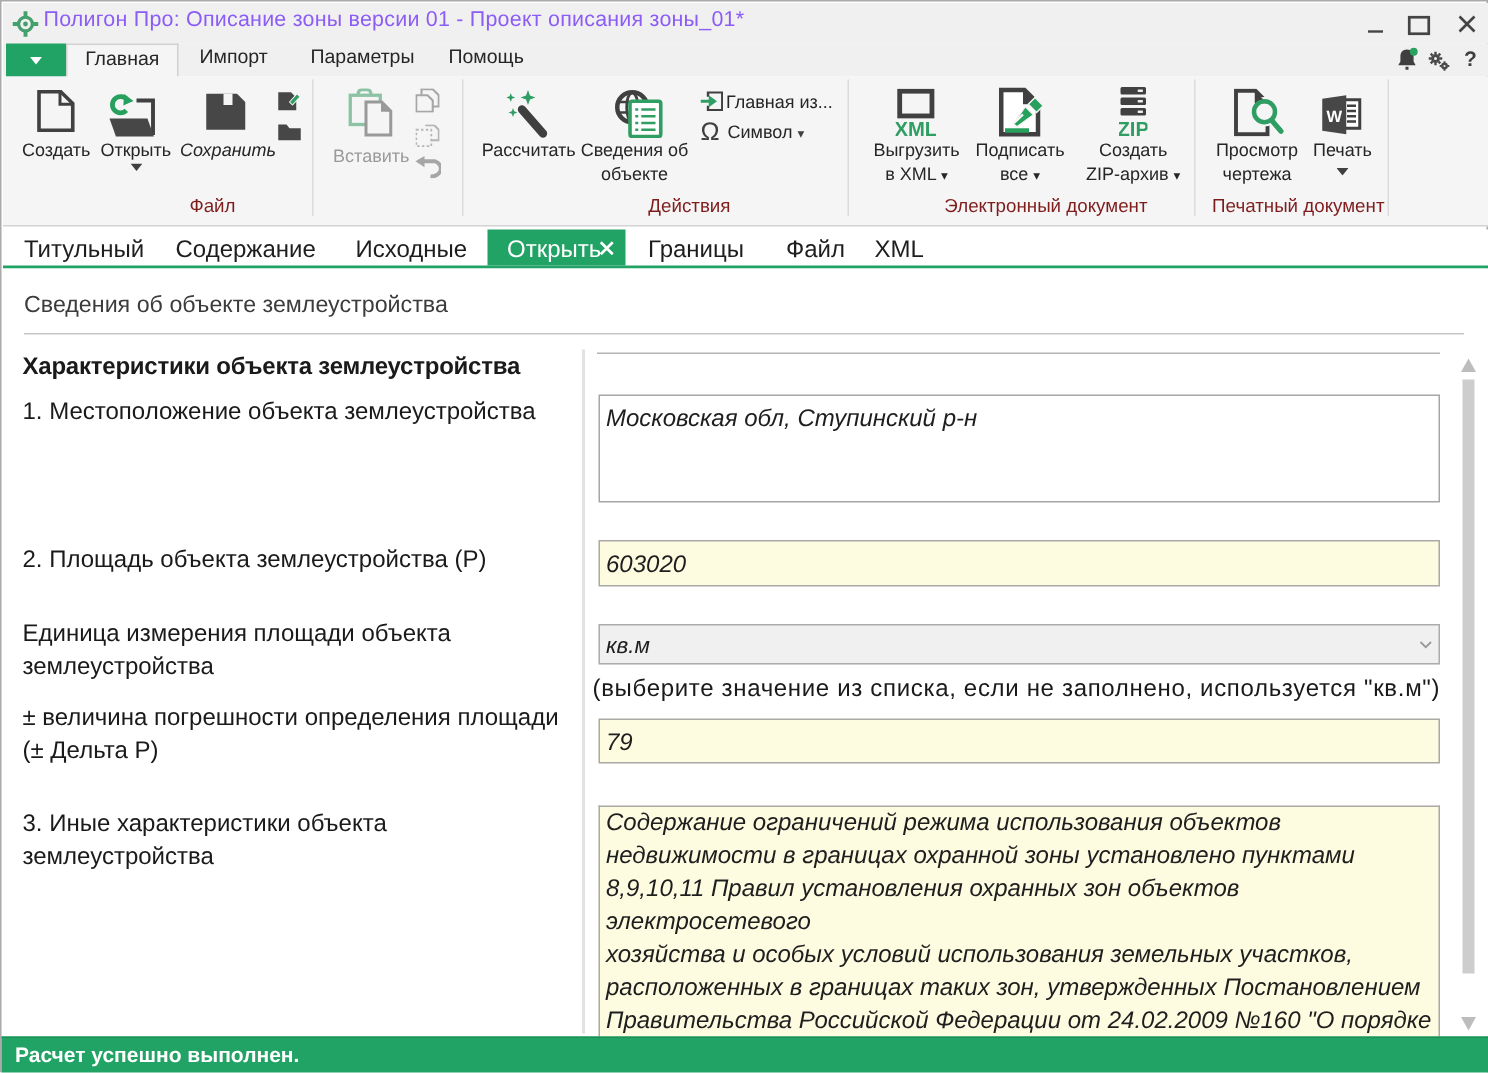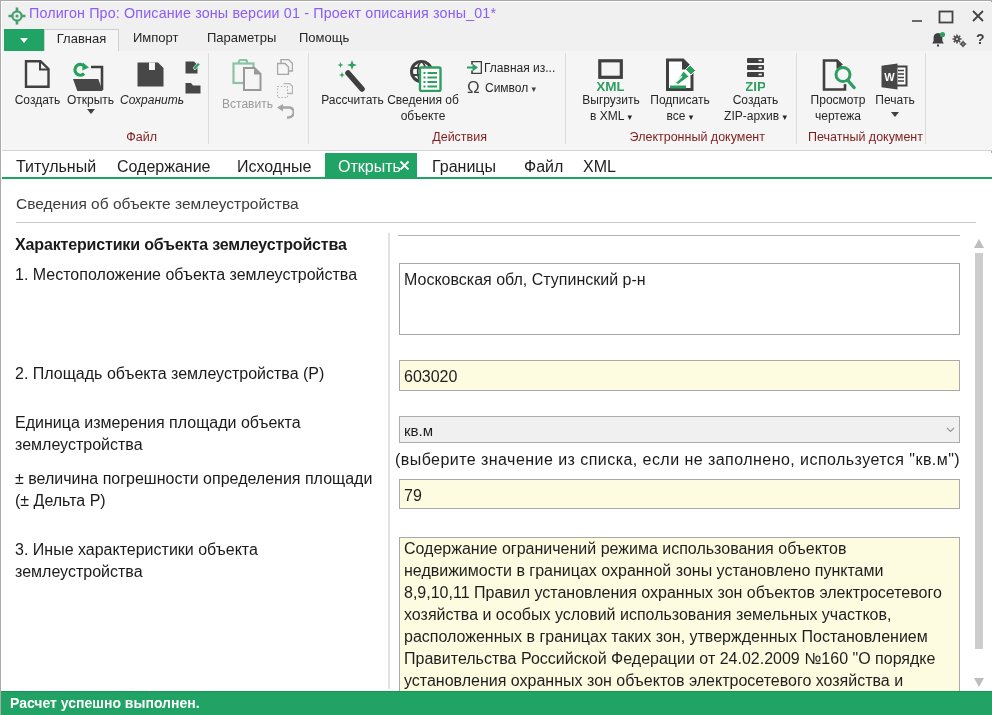--- a/index.html
+++ b/index.html
@@ -27,21 +27,21 @@
 #doctabs .dtab { position:absolute; top:0; height:24px; line-height:28px; font-size:16px; color:#1e1e1e; }
 #dtab-active { position:absolute; left:323px; top:0; width:92px; height:24px; background:#21a366; color:#fff; font-size:16px; line-height:24px; }
 #greenline { position:absolute; left:1px; top:176px; width:990px; height:2px; background:#21a366; }
 
 #content { position:absolute; left:1px; top:178px; width:990px; height:512px; background:#fff; }
 #secheader { position:absolute; left:14px; top:16px; font-size:15.5px; color:#3c3c3c; white-space:nowrap; }
 #sechr { position:absolute; left:14px; top:43px; width:960px; height:1px; background:#c6c6c6; }
 #splitter { position:absolute; left:386px; top:54px; width:2px; height:456px; background:#e2e2e2; }
 #paneltop { position:absolute; left:396px; top:56px; width:562px; height:1px; background:#b4b4b4; }
 .flabel { position:absolute; left:13px; font-size:16px; color:#1a1a1a; line-height:22px; }
-.finput { position:absolute; left:397px; width:561px; background:#fdfbe0; border:1px solid #a9a9a9; font-size:16px; color:#1e1e1e; font-family:"Liberation Sans",sans-serif; padding:7px 0 0 4px; }
+.finput { position:absolute; left:397px; width:561px; background:#fdfbe0; border:1px solid #a9a9a9; font-size:16px; color:#1e1e1e; font-family:"Liberation Sans",sans-serif; padding:7px 0 0 4px;font-style:italic; }
 
 #sbar { position:absolute; left:972px; top:50px; width:10px; height:460px; background:#fff; }
 #sbar .thumb { position:absolute; left:1px; top:24px; width:8px; height:396px; background:#cdcdcd; }
 #sbar .up { position:absolute; left:0px; top:10px; width:0; height:0; border-left:5px solid transparent; border-right:5px solid transparent; border-bottom:9px solid #bdbdbd; }
 #sbar .dn { position:absolute; left:0px; top:449px; width:0; height:0; border-left:5px solid transparent; border-right:5px solid transparent; border-top:9px solid #bdbdbd; }
 
 #statusbar { position:absolute; left:0; top:690px; width:992px; height:25px; background:#21a366; border-top:1px solid #1b9157; }
 #statusbar span { position:absolute; left:9px; top:3px; font-size:14px; font-weight:bold; color:#fff; }
 .icon { position:absolute; }
 </style></head>

